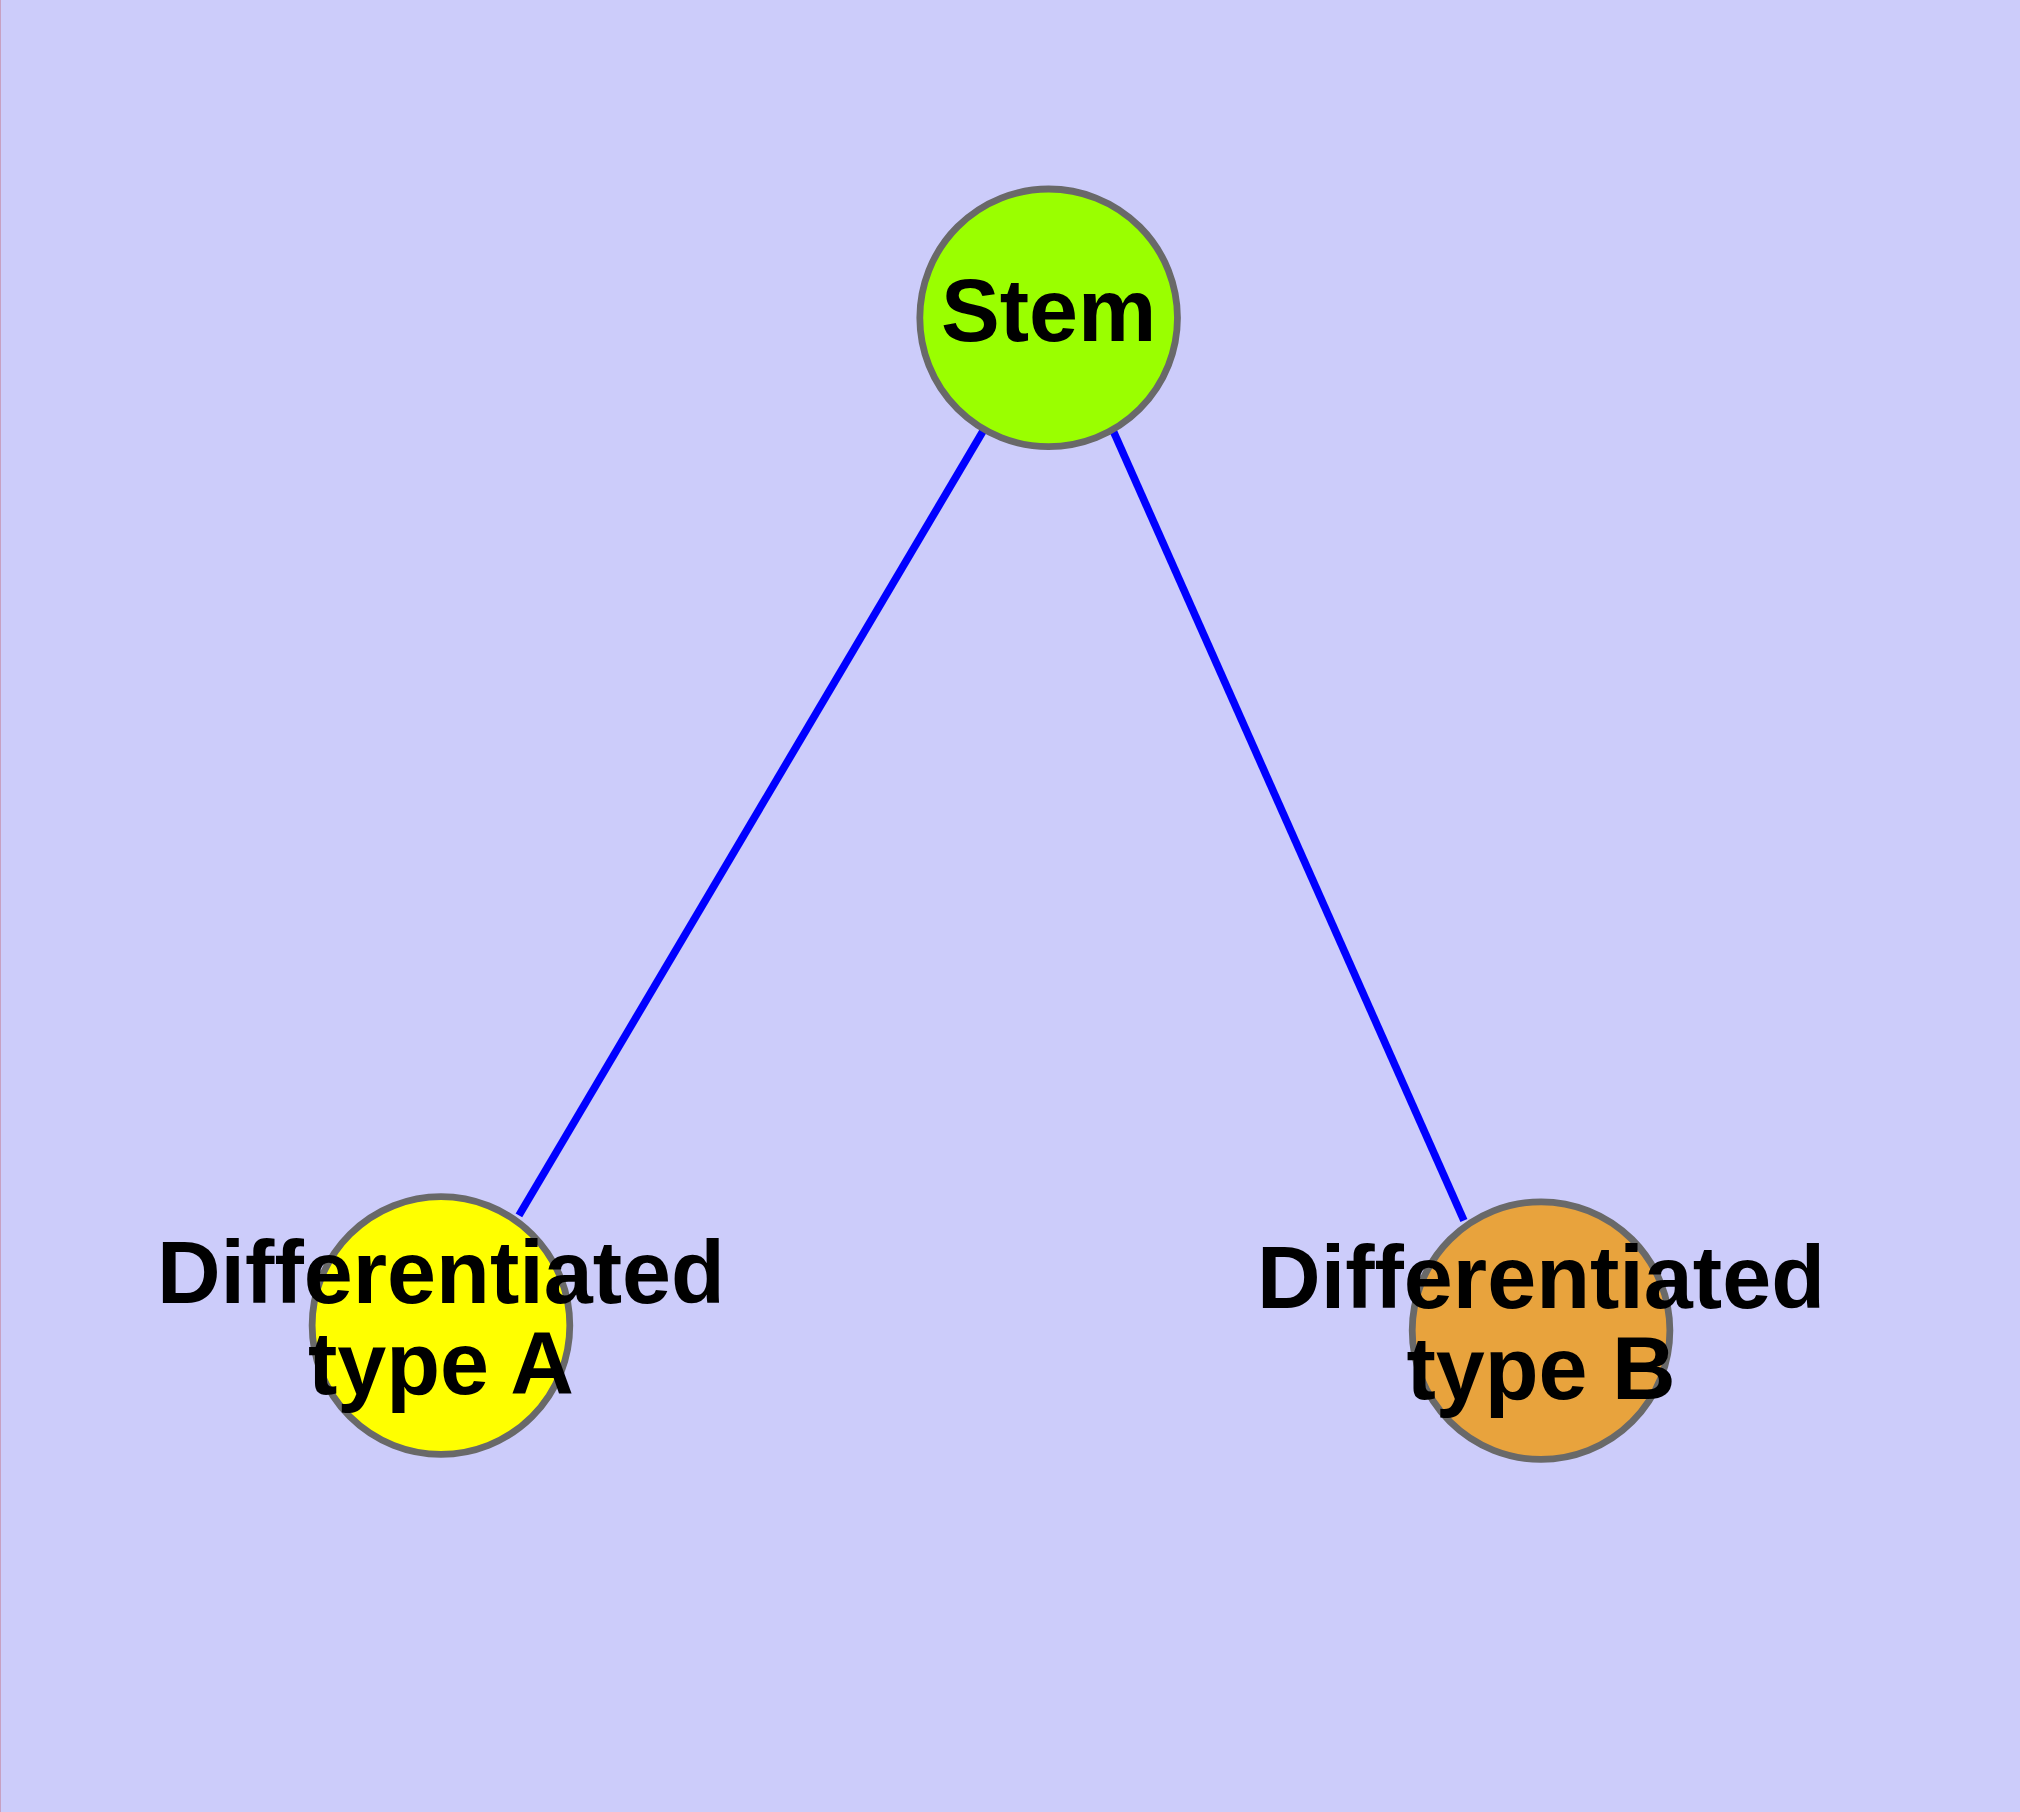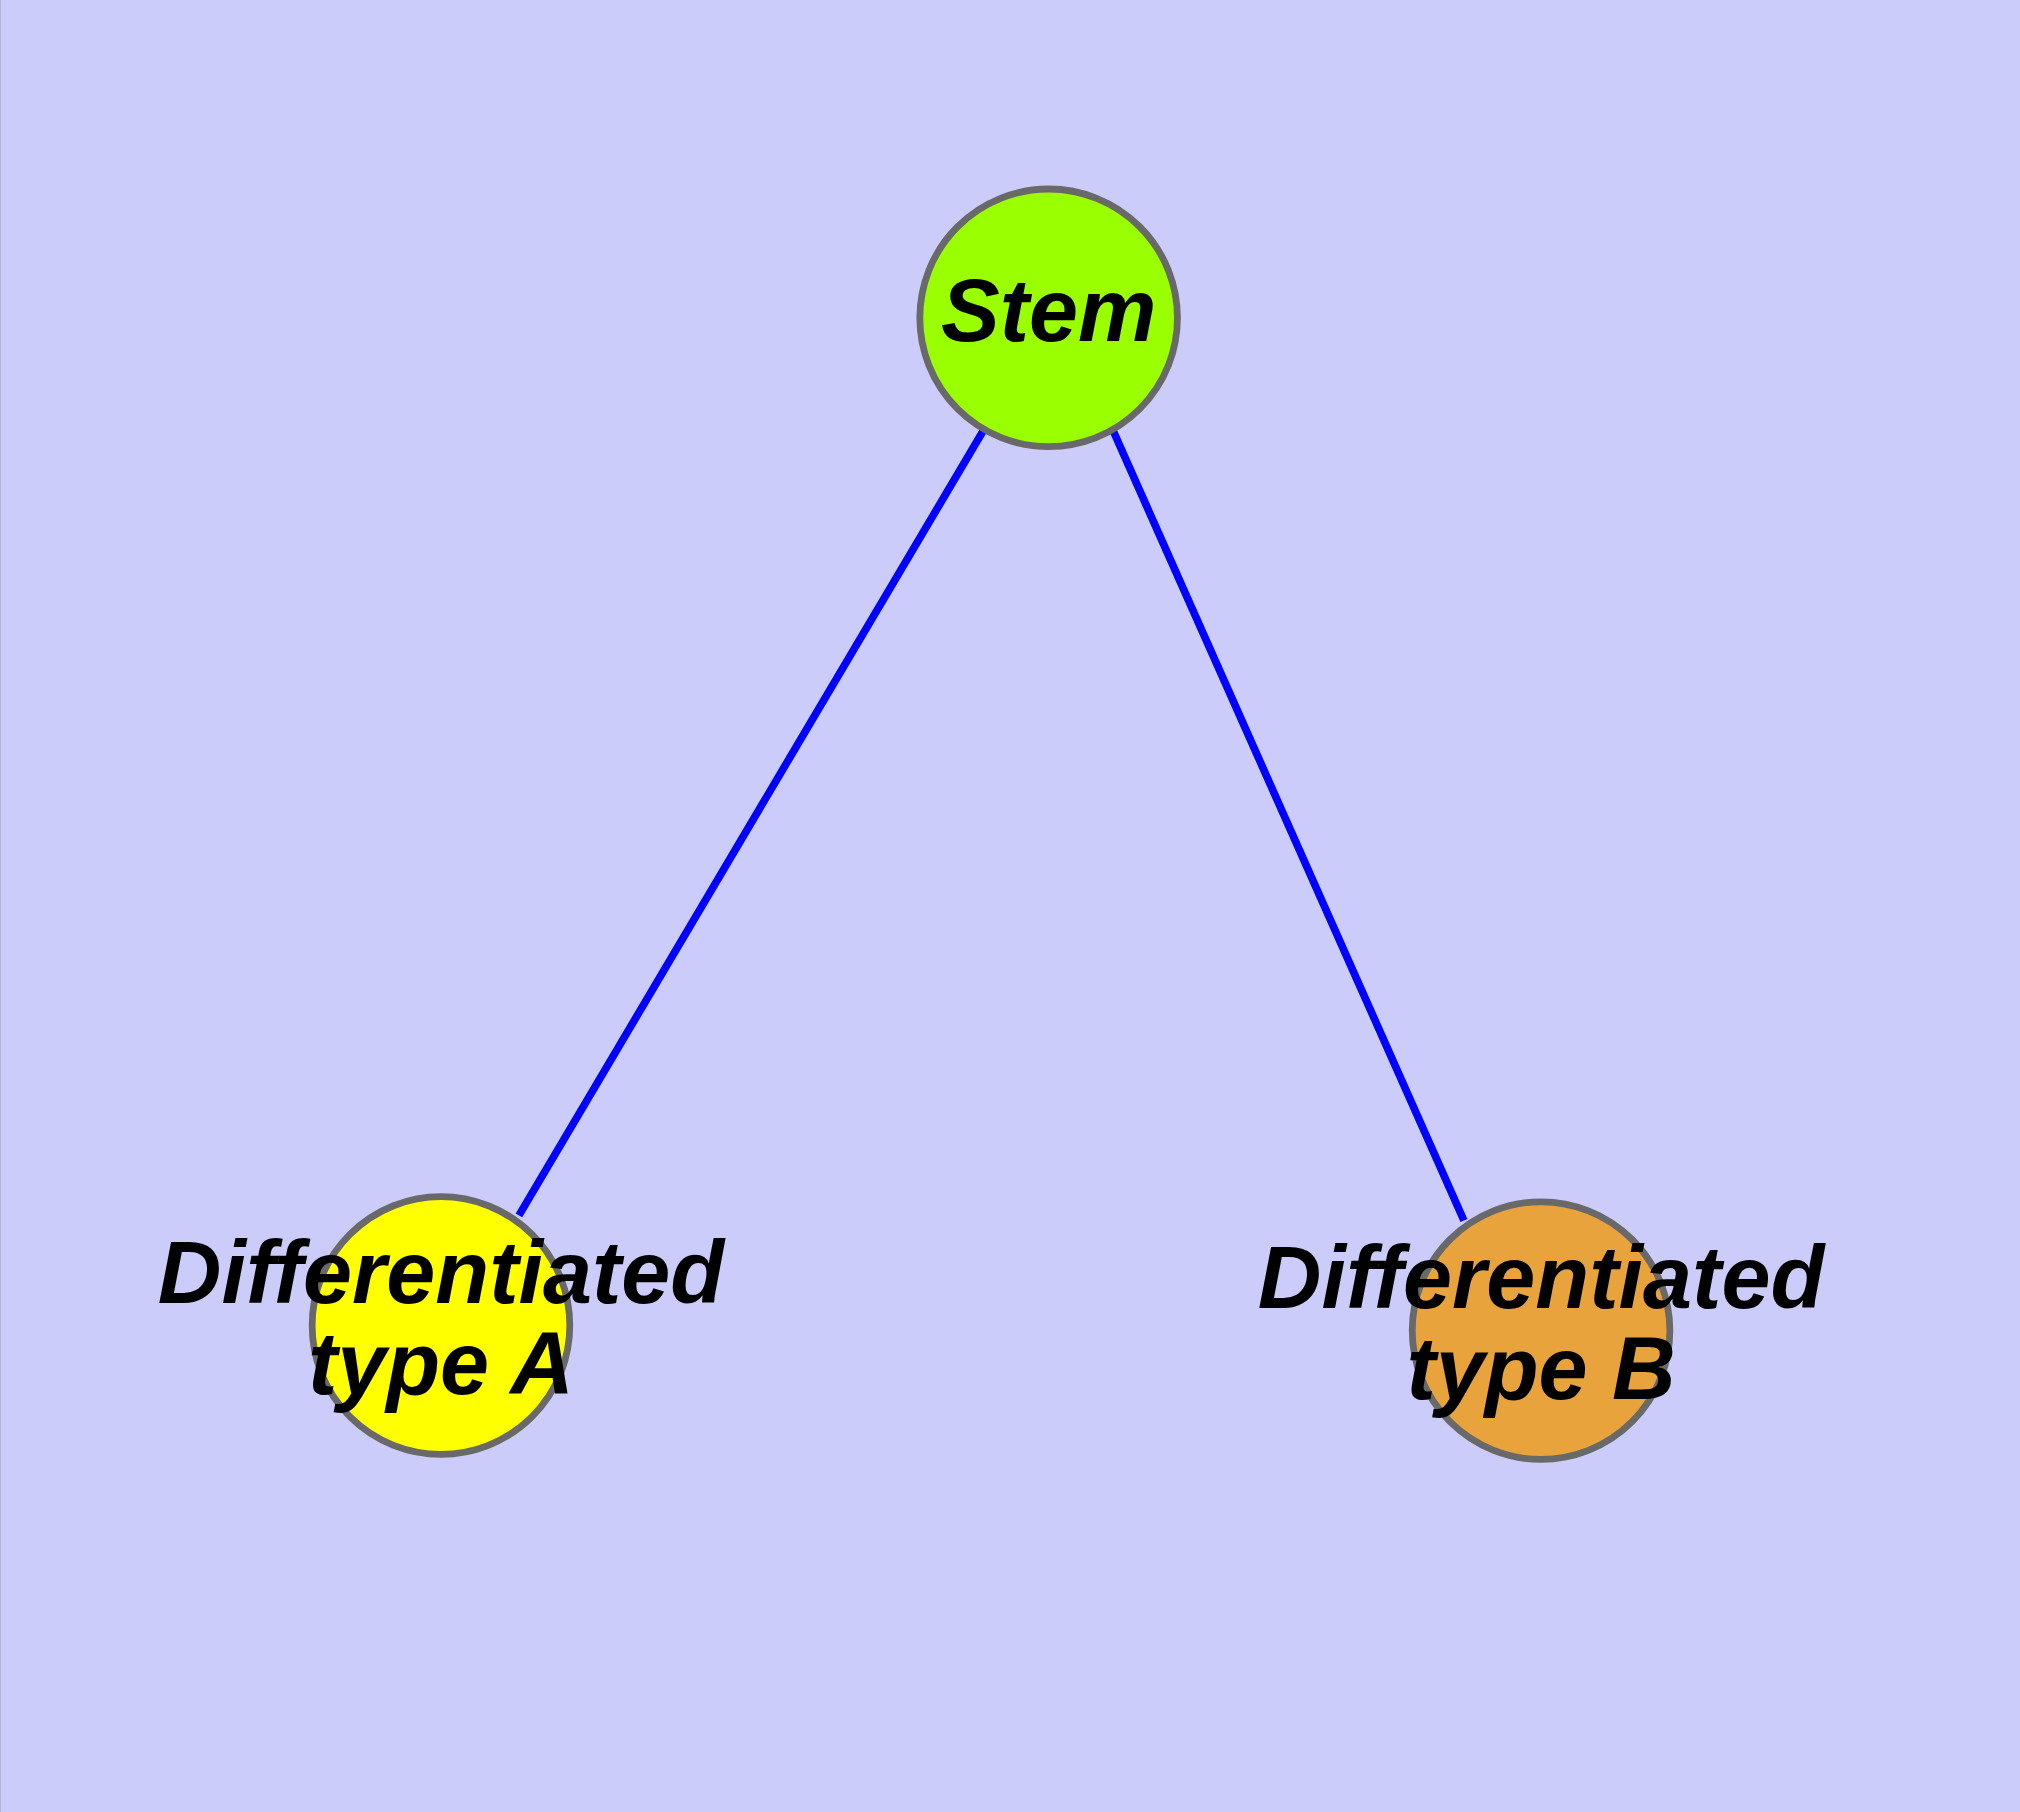--- a/index.html
+++ b/index.html
@@ -32,21 +32,21 @@
     font-weight: bold;
     fill: #000000;
     text-anchor: middle;
     dominant-baseline: middle;
     white-space: pre;
   }
 </style>
 </head>
 <body style="width: 2021px; height: 1812px; background: rgb(204, 204, 250);">
 
-<div id="graph-canvas" style="width: 2021px; height: 1812px; background: #737373; font-style: italic;">
+<div id="graph-canvas" style="width: 2021px; height: 1812px; background: #b91c1c;">
   <svg id="graph-svg" viewBox="0 0 2384 2138" style="width: 2021px; height: 1812px;">
 
     <rect x="0" y="0" width="2384" height="2138" fill="#ccccfa"></rect>
 
     <g>
       <line x1="1160" y1="508" x2="612" y2="1434" stroke="#0000ff" stroke-width="9" stroke-linecap="butt"></line>
       <line x1="1313" y1="508" x2="1727" y2="1440" stroke="#0000ff" stroke-width="9" stroke-linecap="butt"></line>
     </g>
 
     <g>

